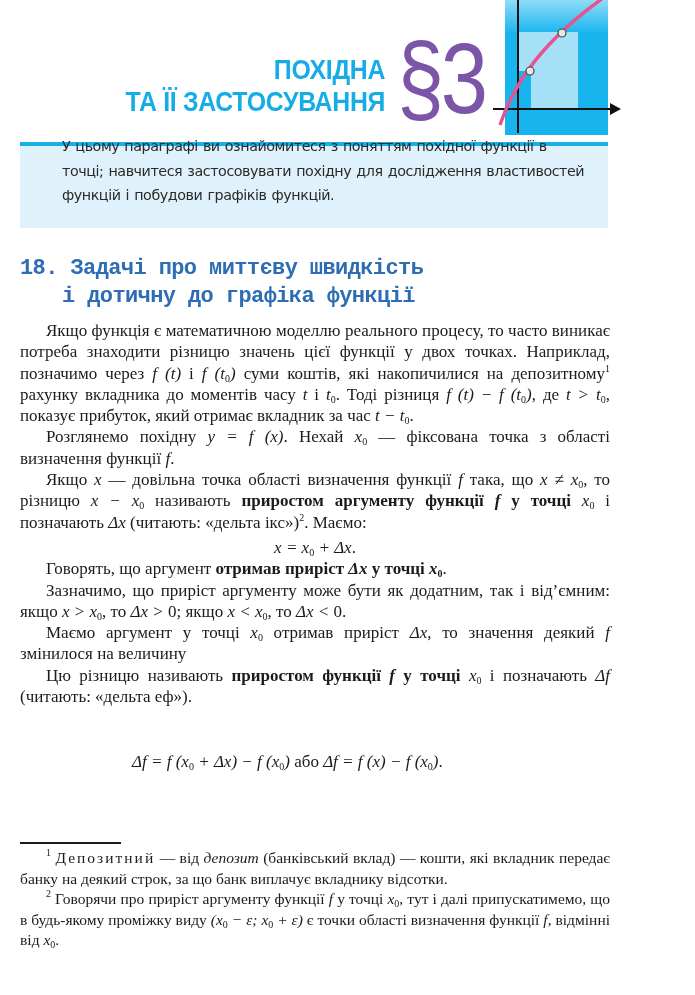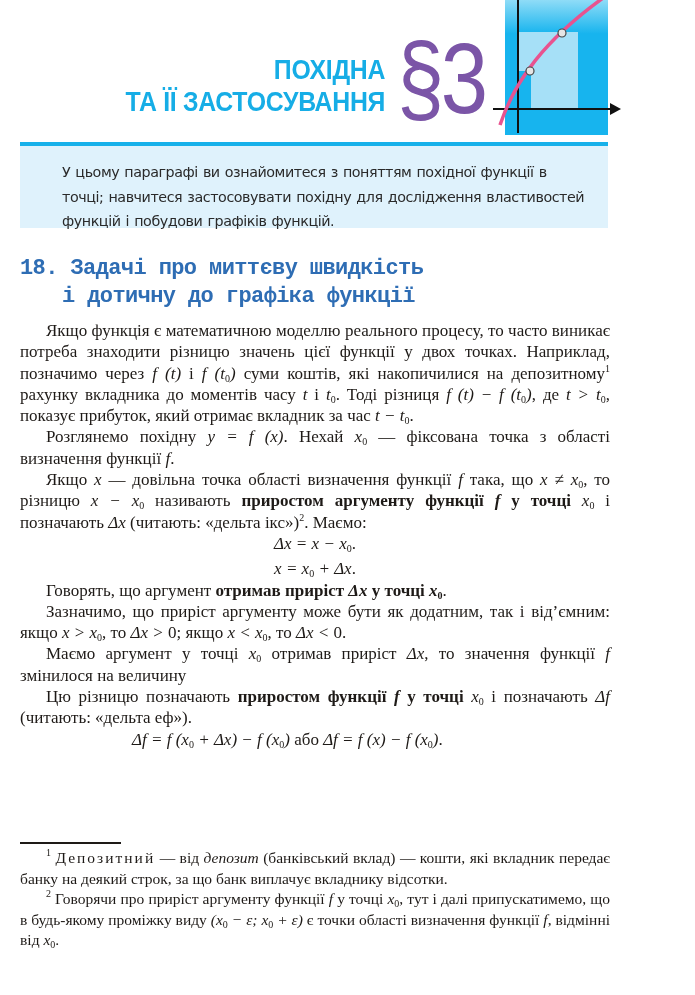--- a/index.html
+++ b/index.html
@@ -11,36 +11,36 @@
      font-family:"Liberation Sans","DejaVu Sans",sans-serif; font-weight:bold;
      color:#16ade6; font-size:27px; line-height:32px; letter-spacing:-0.3px; transform:scaleX(0.92); transform-origin:right top; }
   .section-mark { position:absolute; left:397px; top:28px; color:#7b55a7;
      font-family:"Liberation Sans","DejaVu Sans",sans-serif; font-size:100px; line-height:100px; letter-spacing:-4px;
      transform:scaleX(0.85); transform-origin:left top; }
   .graph-art { position:absolute; left:485px; top:0; width:140px; height:136px; }
 
   
   .intro-bar { position:absolute; left:20px; top:142px; width:588px; height:4px; background:#17b1ea; }
   .intro-box { position:absolute; left:20px; top:146px; width:588px; height:82px; background:#dff2fc; }
-  .intro-text { position:absolute; left:62px; top:160px; width:530px;
+  .intro-text { position:absolute; left:62px; top:134px; width:530px;
      font-family:"DejaVu Sans","Liberation Sans",sans-serif; font-size:14.3px; line-height:24.5px;
      color:#2a2a2a; letter-spacing:-0.45px; word-spacing:1px; }
 
   
   .sec-heading { position:absolute; left:20px; top:255px; color:#2e6db4;
      font-family:Liberation Mono, monospace; font-weight:bold; font-size:22px; line-height:28px;
      letter-spacing:-0.6px; }
   .sec-heading .l2 { padding-left:42px; display:block; }
 
   
   .body { position:absolute; left:20px; top:320px; width:590px; font-size:17px; line-height:21.3px; text-align:justify; }
   .p { margin:0; text-indent:26px; }
   .formula { text-align:center; margin:0; }
   .formula.left { text-align:left; padding-left:112px; }
-  .m { font-style:italic; }
+  .m { font-style:italic;margin-top:44px; }
   sub { font-size:10px; vertical-align:-3px; line-height:0; font-style:normal; }
   sup { font-size:10px; vertical-align:7px; line-height:0; }
   b { font-weight:bold; }
   .rule { position:absolute; left:20px; top:842px; width:101px; height:1.5px; background:#1e1a17; }
 
   .notes { position:absolute; left:20px; top:848px; width:590px; font-size:15.5px; line-height:20.5px; text-align:justify; }
   .notes .p { text-indent:26px; }
   .spaced { letter-spacing:2px;margin-top:12px; }
 </style>
 </head>
@@ -84,33 +84,32 @@
 </div>
 
 <div class="body">
 
   <p class="p"><span>Якщо функція є математичною моделлю реального процесу, то часто виникає потреба знаходити різницю значень цієї функції у двох точках. Наприклад, позначимо через </span><span class="m">f (t)</span><span> і </span><span class="m"><span>f</span> (<span>t</span><sub>0</sub>)</span><span> суми коштів, які накопичилися на депозитному</span><sup>1</sup><span> рахунку вкладника до моментів часу </span><span class="m">t</span><span> і </span><span class="m"><span>t</span><sub>0</sub></span><span>. Тоді різниця </span><span class="m"><span>f (t)</span><span> − </span><span>f</span> (<span>t</span><sub>0</sub>)</span><span>, де </span><span class="m"><span>t</span><span> &gt; </span><span>t</span><sub>0</sub></span><span>, показує прибуток, який отримає вкладник за час </span><span class="m"><span>t</span><span> − </span><span>t</span><sub>0</sub></span><span>.</span></p>
 
   <p class="p"><span>Розглянемо похідну </span><span class="m"><span>y</span><span> = </span><span>f (x)</span></span><span>. Нехай </span><span class="m"><span>x</span><sub>0</sub></span><span> — фіксована точка з області визначення функції </span><span class="m">f</span><span>.</span></p>
 
   <p class="p"><span>Якщо </span><span class="m">x</span><span> — довільна точка області визначення функції </span><span class="m">f</span><span> така, що </span><span class="m"><span>x</span><span> ≠ </span><span>x</span><sub>0</sub></span><span>, то різницю </span><span class="m"><span>x</span><span> − </span><span>x</span><sub>0</sub></span><span> називають </span><b><span>приростом аргументу функції </span><span class="m">f</span><span> у точці </span></b><span class="m"><span>x</span><sub>0</sub></span><span> і позначають </span><span class="m">Δx</span><span> (читають: «дельта ікс»)</span><sup>2</sup><span>. Маємо:</span></p>
 
-  <p class="formula m"><span>Δx</span><span> = </span><span>x</span><span> − </span><span>x</span><sub>0</sub><span style="font-style:normal">.</span></p>
 
 
   <p class="formula m" style="margin:4px 0 0"><span>x</span><span> = </span><span>x</span><sub>0</sub><span> + </span><span>Δx</span><span style="font-style:normal">.</span></p>
 
   <p class="p"><span>Говорять, що аргумент </span><b>отримав приріст <span class="m">Δx</span> у точці <span class="m"><span>x</span><sub>0</sub></span></b><span>.</span></p>
 
   <p class="p"><span>Зазначимо, що приріст аргументу може бути як додатним, так і від’ємним: якщо </span><span class="m"><span>x</span><span> &gt; </span><span>x</span><sub>0</sub></span><span>, то </span><span class="m"><span>Δx</span><span> &gt; </span></span><span>0</span><span>; якщо </span><span class="m"><span>x</span><span> &lt; </span><span>x</span><sub>0</sub></span><span>, то </span><span class="m"><span>Δx</span><span> &lt; </span></span><span>0</span><span>.</span></p>
 
-  <p class="p"><span>Маємо аргумент у точці </span><span class="m"><span>x</span><sub>0</sub></span><span> отримав приріст </span><span class="m">Δx</span><span>, то значення функції </span><span class="m">f</span><span> змінилося на величину</span></p>
+  <p class="p"><span>Маємо аргумент у точці </span><span class="m"><span>x</span><sub>0</sub></span><span> отримав приріст </span><span class="m">Δx</span><span>, то значення деякий </span><span class="m">f</span><span> змінилося на величину</span></p>
 
 
-  <p class="p"><span>Цю різницю позначають </span><b><span>приростом функції </span><span class="m">f</span><span> у точці </span></b><span class="m"><span>x</span><sub>0</sub></span><span> і позначають </span><span class="m">Δf</span><span> (читають: «дельта еф»).</span></p>
+  <p class="p"><span>Цю різницю називають </span><b><span>приростом функції </span><span class="m">f</span><span> у точці </span></b><span class="m"><span>x</span><sub>0</sub></span><span> і позначають </span><span class="m">Δf</span><span> (читають: «дельта еф»).</span></p>
 
 
   <p class="formula left m"><span>Δf</span><span> = </span><span>f</span> (<span>x</span><sub>0</sub><span> + </span><span>Δx</span>)<span> − </span><span>f</span> (<span>x</span><sub>0</sub>)<span style="font-style:normal"> або </span><span>Δf</span><span> = </span><span>f (x)</span><span> − </span><span>f</span> (<span>x</span><sub>0</sub>)<span style="font-style:normal">.</span></p>
 </div>
 
 <div class="rule"></div>
 
 <div class="notes">
   <p class="p"><sup>1</sup> <span class="spaced">Депозитний</span><span> — від </span><span class="m">депозит</span><span> (банківський вклад) — кошти, які вкладник передає банку на деякий строк, за що банк виплачує вкладнику відсотки.</span></p>
   <p class="p"><sup>2</sup> <span>Говорячи про приріст аргументу функції </span><span class="m">f</span><span> у точці </span><span class="m"><span>x</span><sub>0</sub></span><span>, тут і далі припускатимемо, що в будь-якому проміжку виду </span><span class="m">(<span>x</span><sub>0</sub> − ε; <span>x</span><sub>0</sub> + ε)</span><span> є точки області визначення функції </span><span class="m">f</span><span>, відмінні від </span><span class="m"><span>x</span><sub>0</sub></span><span>.</span></p>

